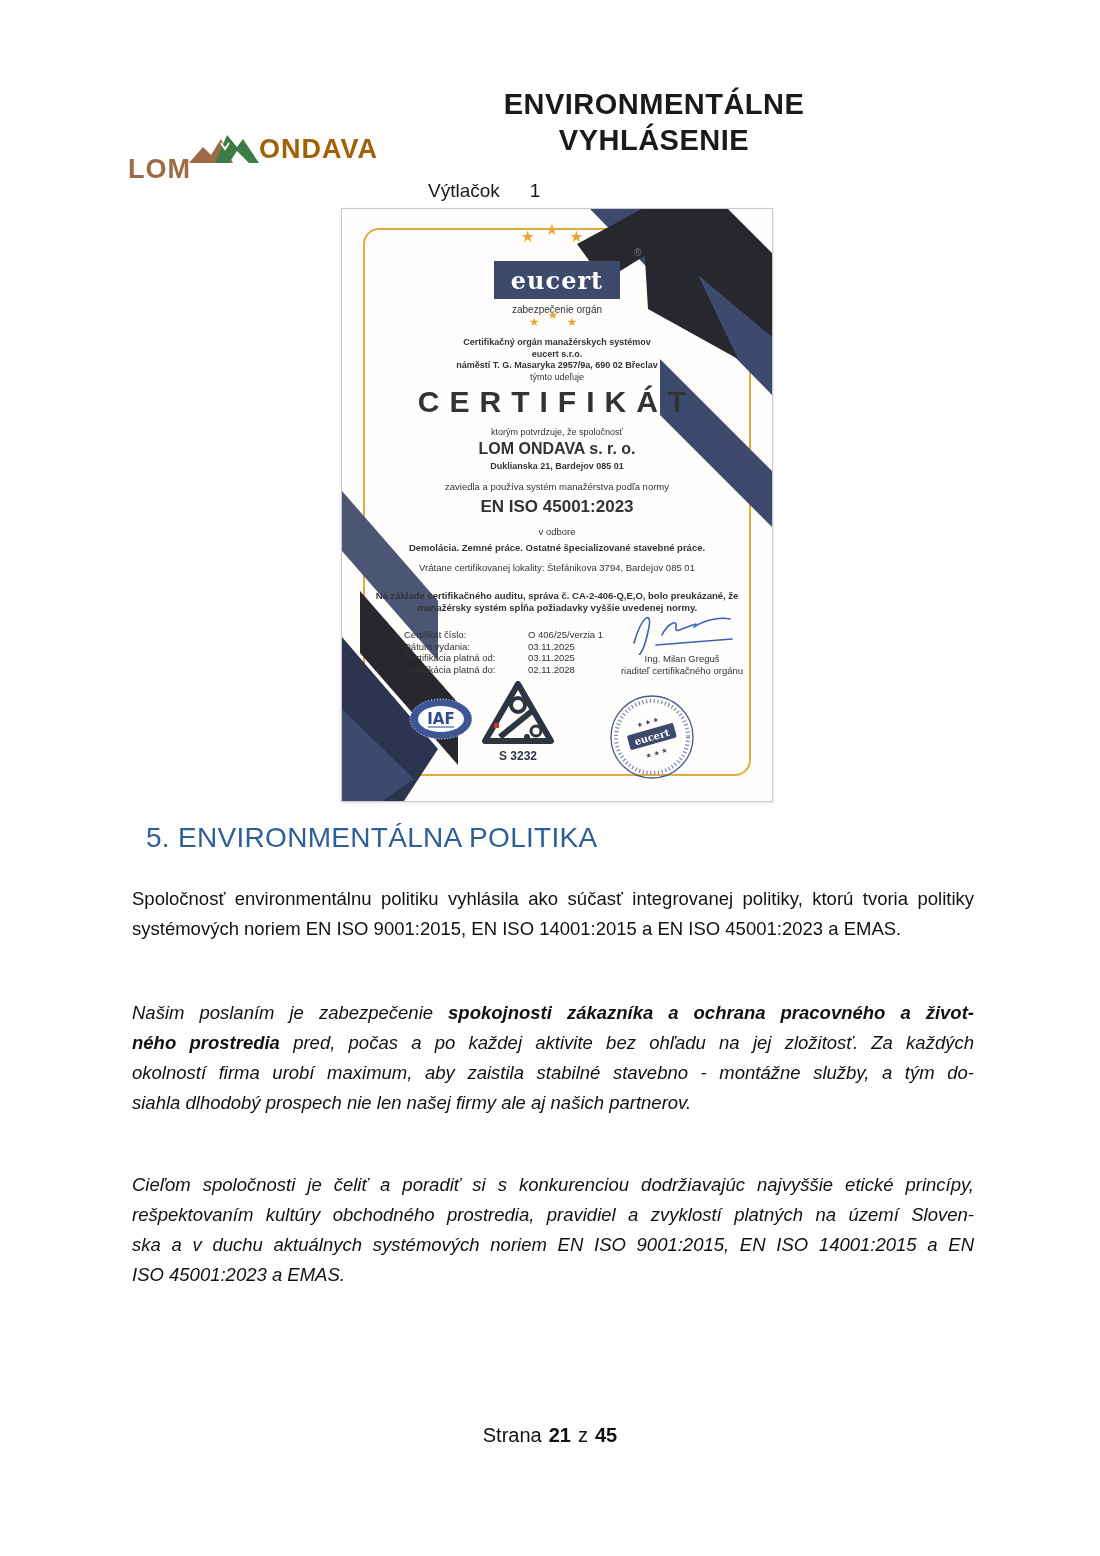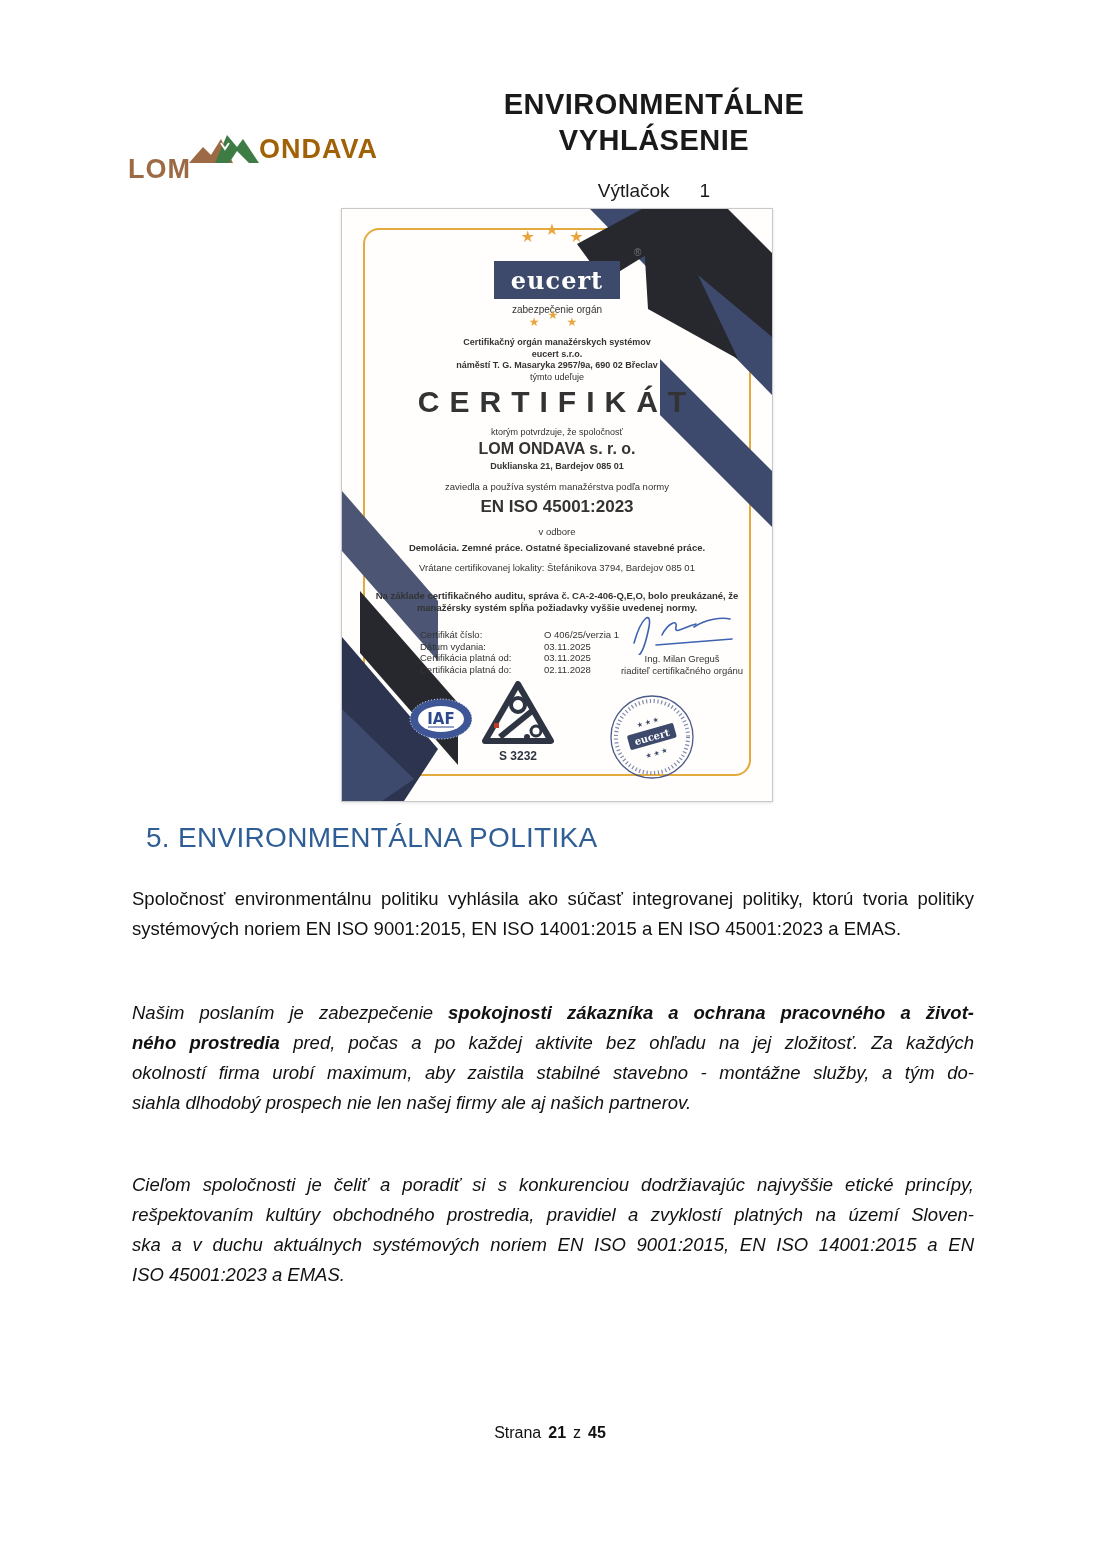--- a/index.html
+++ b/index.html
@@ -6,21 +6,21 @@
   body{width:1100px;height:1556px;position:relative;font-family:"Liberation Sans",sans-serif;color:#1a1a1a;overflow:hidden;}
 
   
   .header{display:grid;grid-template-columns:300px 1fr 180px;padding:86px 40px 0 128px;}
   .logo{display:flex;align-items:center;gap:2px;margin-top:10px;}
   .logo .lom{font-size:27px;font-weight:700;color:#9c6a45;letter-spacing:1px;margin-top:41px;}
   .logo .ondava{font-size:27px;font-weight:700;color:#a16207;letter-spacing:1px;}
   .logo svg{margin:0 -4px 4px -6px;}
   .h-center{text-align:center;}
   .h-title{font-size:29px;font-weight:700;letter-spacing:.5px;line-height:36px;}
-  .h-print{margin-top:22px;font-size:19px;display:flex;justify-content:center;gap:30px;}
+  .h-print{margin-top:22px;font-size:19px;display:flex;justify-content:flex-start;gap:30px;}
   .h-right{text-align:center;}
   .h-ev{font-size:27px;line-height:36px;font-weight:400;}
   .h-page{margin-top:22px;font-size:19px;}
   .h-total{font-size:14px;margin-top:1px;}
 
   
   .cert{position:absolute;left:341px;top:208px;width:430px;height:592px;background:#fffefc;border:1px solid #c9c9c9;box-shadow:0 1px 3px rgba(0,0,0,.12);}
   .cert .goldframe{position:absolute;left:21px;top:19px;right:21px;bottom:25px;border:2px solid #e3ab3e;border-radius:16px;z-index:1;}
   .cert svg.ribbons{position:absolute;inset:0;z-index:2;}
   .cert .ct{position:absolute;left:0;right:0;text-align:center;z-index:3;color:#333;}
@@ -38,21 +38,21 @@
   .c-conf{top:218px;font-size:9px;}
   .c-comp{top:231px;font-size:16px;font-weight:700;color:#222;}
   .c-addr{top:252px;font-size:9px;font-weight:700;}
   .c-intro{top:272px;font-size:9.5px;}
   .c-std{top:288px;font-size:17px;font-weight:700;color:#222;}
   .c-odb{top:317px;font-size:9.5px;}
   .c-scope{top:333px;font-size:9.5px;font-weight:700;}
   .c-site{top:353px;font-size:9.5px;}
   .c-aud1{top:381px;font-size:9.5px;font-weight:700;}
   .c-aud2{top:393px;font-size:9.5px;font-weight:700;}
-  .c-details{position:absolute;left:62px;top:420px;z-index:3;font-size:9.5px;color:#333;margin-left:16px;}
+  .c-details{position:absolute;left:62px;top:420px;z-index:3;font-size:9.5px;color:#333;}
   .c-details .row{display:flex;line-height:11.5px;}
   .c-details .lbl{width:124px;}
   .c-sign{position:absolute;left:262px;top:396px;z-index:3;}
   .c-signer{position:absolute;left:250px;width:180px;text-align:center;z-index:3;color:#333;}
   .c-sname{top:444px;font-size:9.5px;}
   .c-stitle{top:456px;font-size:9.5px;}
   .c-iaf{position:absolute;left:66px;top:488px;z-index:3;}
   .c-tri{position:absolute;left:140px;top:472px;z-index:3;}
   .c-s3232{position:absolute;left:136px;top:540px;width:80px;text-align:center;z-index:3;font-size:12px;font-weight:700;color:#2e3442;}
   .c-stamp{position:absolute;left:266px;top:484px;z-index:3;}
@@ -61,21 +61,21 @@
   .main{position:absolute;left:132px;top:822px;width:842px;}
   .sec-h{font-size:28px;color:#2f5e96;margin:0 0 30px 14px;font-weight:400;letter-spacing:.3px;}
   .blocks .p{margin:0 0 52px 0;font-size:18.5px;line-height:30px;color:#111;}
   .blocks .p.italic{font-style:italic;}
   .blocks .p .line{text-align:left;}
   .blocks .p .line.jl{text-align:justify;text-align-last:justify;}
   .blocks .p .b{font-weight:700;}
   .blocks .h{font-size:19px;font-weight:700;margin:58px 0 44px 0;color:#111;}
   .blocks .p:first-child{margin-bottom:54px;}
 
-  .footer{position:absolute;left:0;top:1424px;width:1100px;display:flex;justify-content:center;gap:7px;font-size:16px;color:#111;}
+  .footer{position:absolute;left:0;top:1424px;width:1100px;display:flex;justify-content:center;gap:7px;font-size:20px;color:#111;}
   .footer .b{font-weight:700;}
 </style>
 </head>
 <body>
 
 <div class="header">
   <div class="logo">
     <span class="lom">LOM</span>
     <svg width="74" height="40" viewBox="0 0 74 40">
       <polygon points="2,36 16,20 24,28 34,12 46,36" fill="#9c6a45"></polygon>

